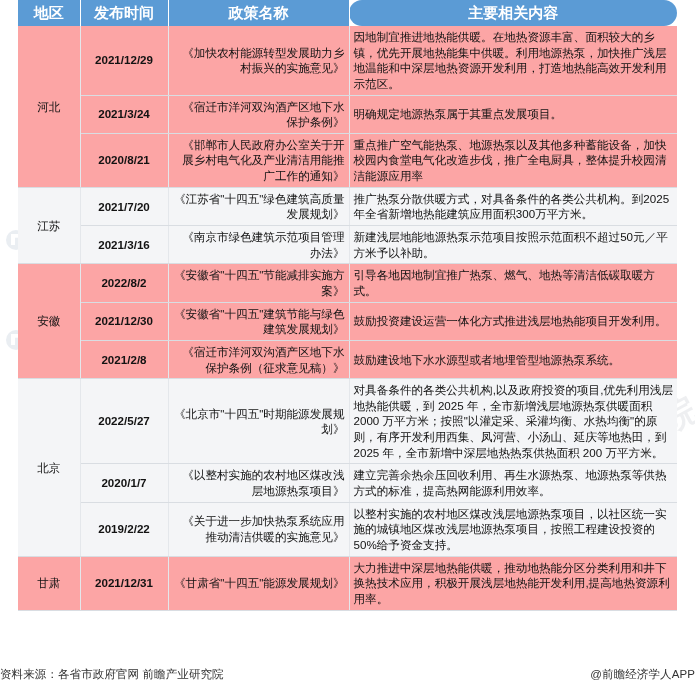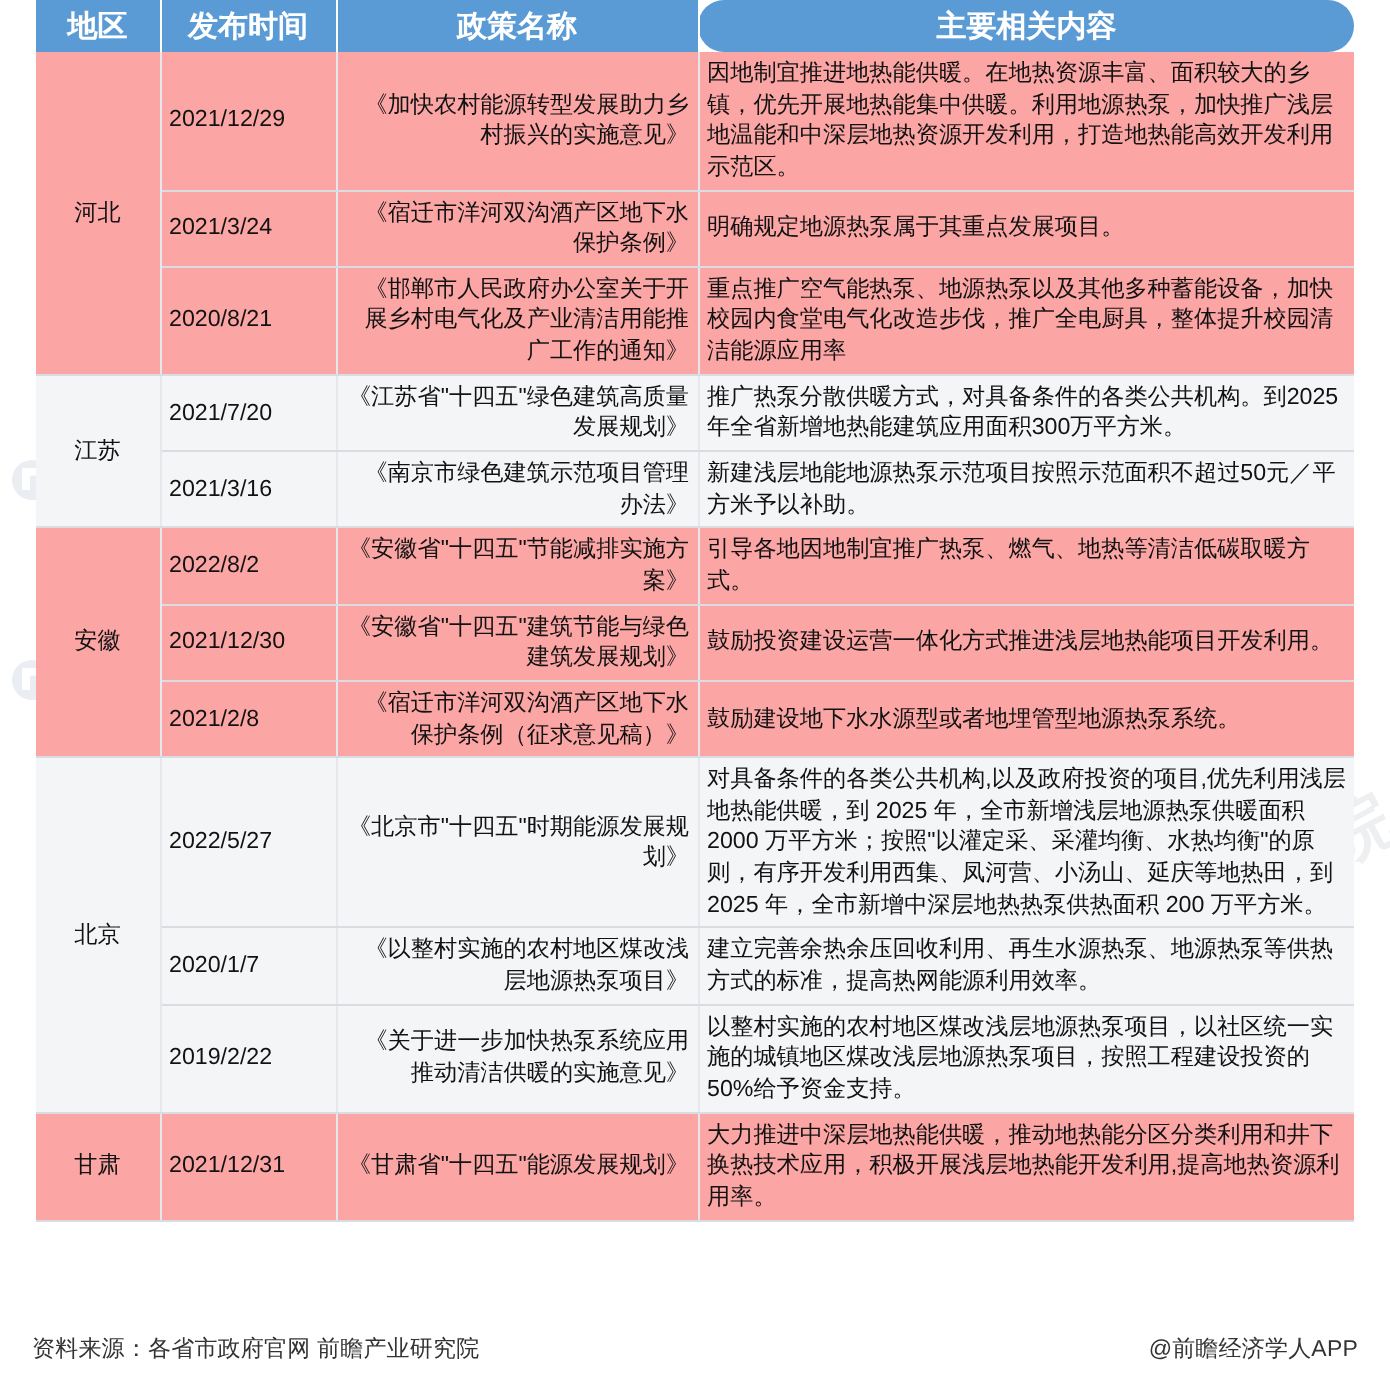--- a/index.html
+++ b/index.html
@@ -91,35 +91,35 @@
     padding:3px 4px;
     vertical-align:middle;
     color:#121212;
   }
   table.policy td:last-child{border-right:none;}
   td.region{
     text-align:center;
     font-size:12.2px;
     border-right:1px solid #e4e7eb;
   }
-  td.date{text-align:left;white-space:nowrap;font-size:11.8px;}
+  td.date{text-align:center;white-space:nowrap;font-size:11.8px;font-weight:bold;}
   td.policy-name{text-align:right;}
   td.content{text-align:left;line-height:1.38;padding:3px 5px 3px 5px;}
 
   tr.shade td{background:#f4f5f7;}
   tr.plain td{background:#fca5a5;}
 
   .foot{
     position:absolute;
     left:0;right:0;
     bottom:12px;
     height:18px;
     font-size:11.5px;
     color:#333;
-    padding:0 16px;
+    padding:0 0;
     display:flex;
     align-items:center;
     justify-content:space-between;
     z-index:10;
   }
   .foot .src{letter-spacing:.1px;}
   .foot .app{letter-spacing:.1px;color:#333;}
 </style>
 </head>
 <body>

